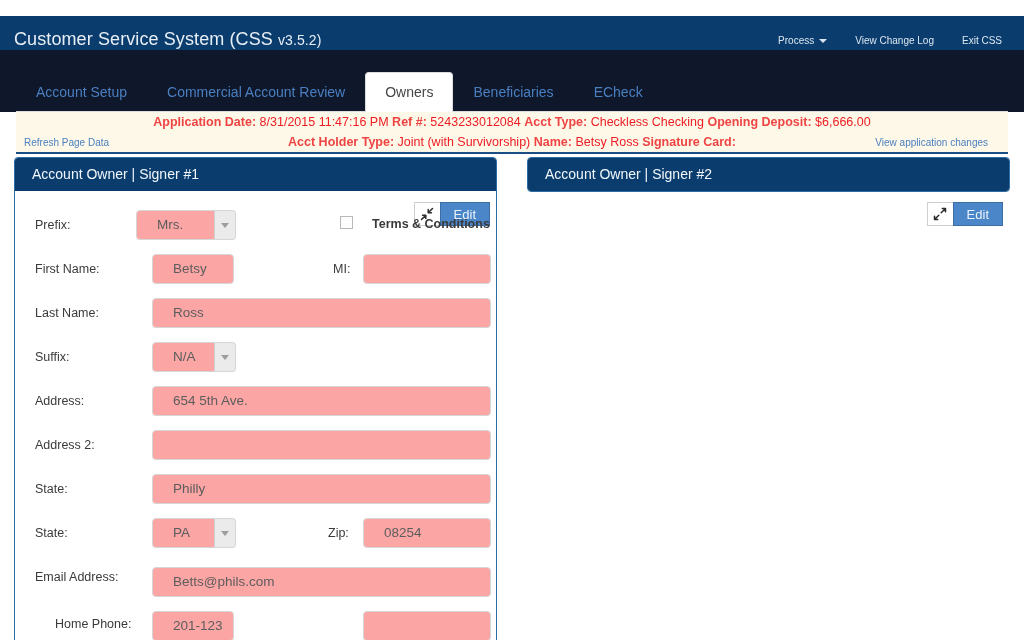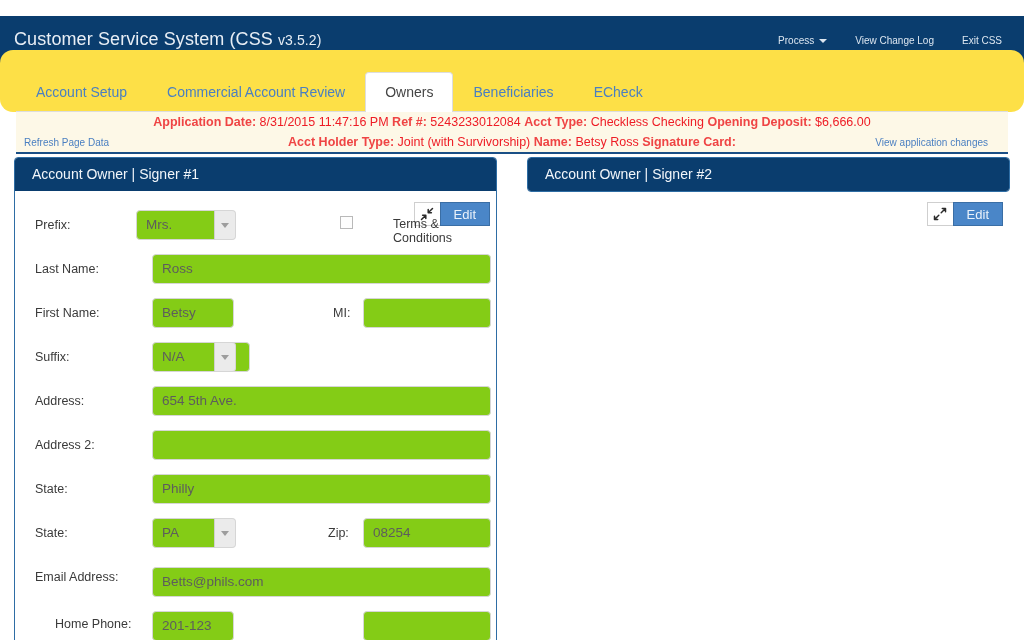--- a/index.html
+++ b/index.html
@@ -34,22 +34,21 @@
     width: 0; height: 0; vertical-align: middle;
     border-left: 4px solid transparent;
     border-right: 4px solid transparent;
     border-top: 4px solid #dce6f0;
   }
 
   
   .tabs {
     position: absolute; top: 50px; left: 0;
     width: 1024px; height: 62px;
-    background: #fde047;
-    border-radius: 13px;
+    background: #0f172a;
   }
   .tabstrip {
     position: absolute; left: 16px; bottom: 0; right: 16px;
     height: 40px;
     border-bottom: 1px solid #ddd;
     display: flex; align-items: flex-end;
   }
   .tab {
     font-size: 14px; color: #4a7fc1;
     padding: 10px 19px 11px 19px;
@@ -142,26 +141,26 @@
     height: 44px;
   }
   .lbl {
     position: absolute; left: 20px; top: 13px;
     font-size: 12.5px; color: #3a3a3a;
     white-space: nowrap;
   }
   .fld {
     position: absolute;
     height: 30px;
-    background: #84cc16;
+    background: #fca5a5;
     border: 1px solid #d6d6d6;
     border-radius: 4px;
     font-size: 13.5px;
     color: #5d5d5d;
-    padding: 0 9px;
+    padding: 0 20px;
     line-height: 28px;
     overflow: hidden; white-space: nowrap;
   }
   .fld.medium { left: 121px; width: 82px; }
 
   .sel-arrow {
     position: absolute; top: 5px;
     width: 22px; height: 30px;
     background: #ebebeb;
     border: 1px solid #d6d6d6;
@@ -185,22 +184,22 @@
   }
 
   .chk {
     position: absolute; left: 325px; top: 11px;
     width: 13px; height: 13px;
     background: #fdfdfd;
     border: 1px solid #b9b9b9;
     cursor: pointer;
   }
   .chk-lbl {
-    position: absolute; left: 378px; top: 12px;
-    font-size: 12.5px; color: #3a3a3a;
+    position: absolute; left: 357px; top: 12px;
+    font-size: 12.5px; color: #3a3a3a; font-weight: bold;
   }
 </style>
 </head>
 <body>
 
 <div class="navbar">
   <div class="brand">
     <span>Customer Service System (CSS </span><span class="ver">v3.5.2)</span>
   </div>
   <div class="nav-right">
@@ -269,34 +268,34 @@
 
     <div class="row">
       <div class="lbl">Prefix:</div>
       <div class="fld medium">Mrs.</div>
       <div class="sel-arrow" style="left:199px;"></div>
       <div class="chk"></div>
       <div class="chk-lbl">Terms &amp; Conditions</div>
     </div>
 
     <div class="row">
-      <div class="lbl">Last Name:</div>
-      <div class="fld" style="left:137px;width:339px;top:5px;">Ross</div>
-    </div>
-
-    <div class="row">
       <div class="lbl">First Name:</div>
       <div class="fld" style="left:137px;width:82px;top:5px;">Betsy</div>
       <div class="lbl-right" style="left:318px;">MI:</div>
       <div class="fld" style="left:348px;width:128px;top:5px;"></div>
     </div>
 
     <div class="row">
+      <div class="lbl">Last Name:</div>
+      <div class="fld" style="left:137px;width:339px;top:5px;">Ross</div>
+    </div>
+
+    <div class="row">
       <div class="lbl">Suffix:</div>
-      <div class="fld" style="left:137px;width:98px;top:5px;">N/A</div>
+      <div class="fld" style="left:137px;width:82px;top:5px;">N/A</div>
       <div class="sel-arrow" style="left:199px;"></div>
     </div>
 
     <div class="row">
       <div class="lbl">Address:</div>
       <div class="fld" style="left:137px;width:339px;top:5px;">654 5th Ave.</div>
     </div>
 
     <div class="row">
       <div class="lbl">Address 2:</div>

